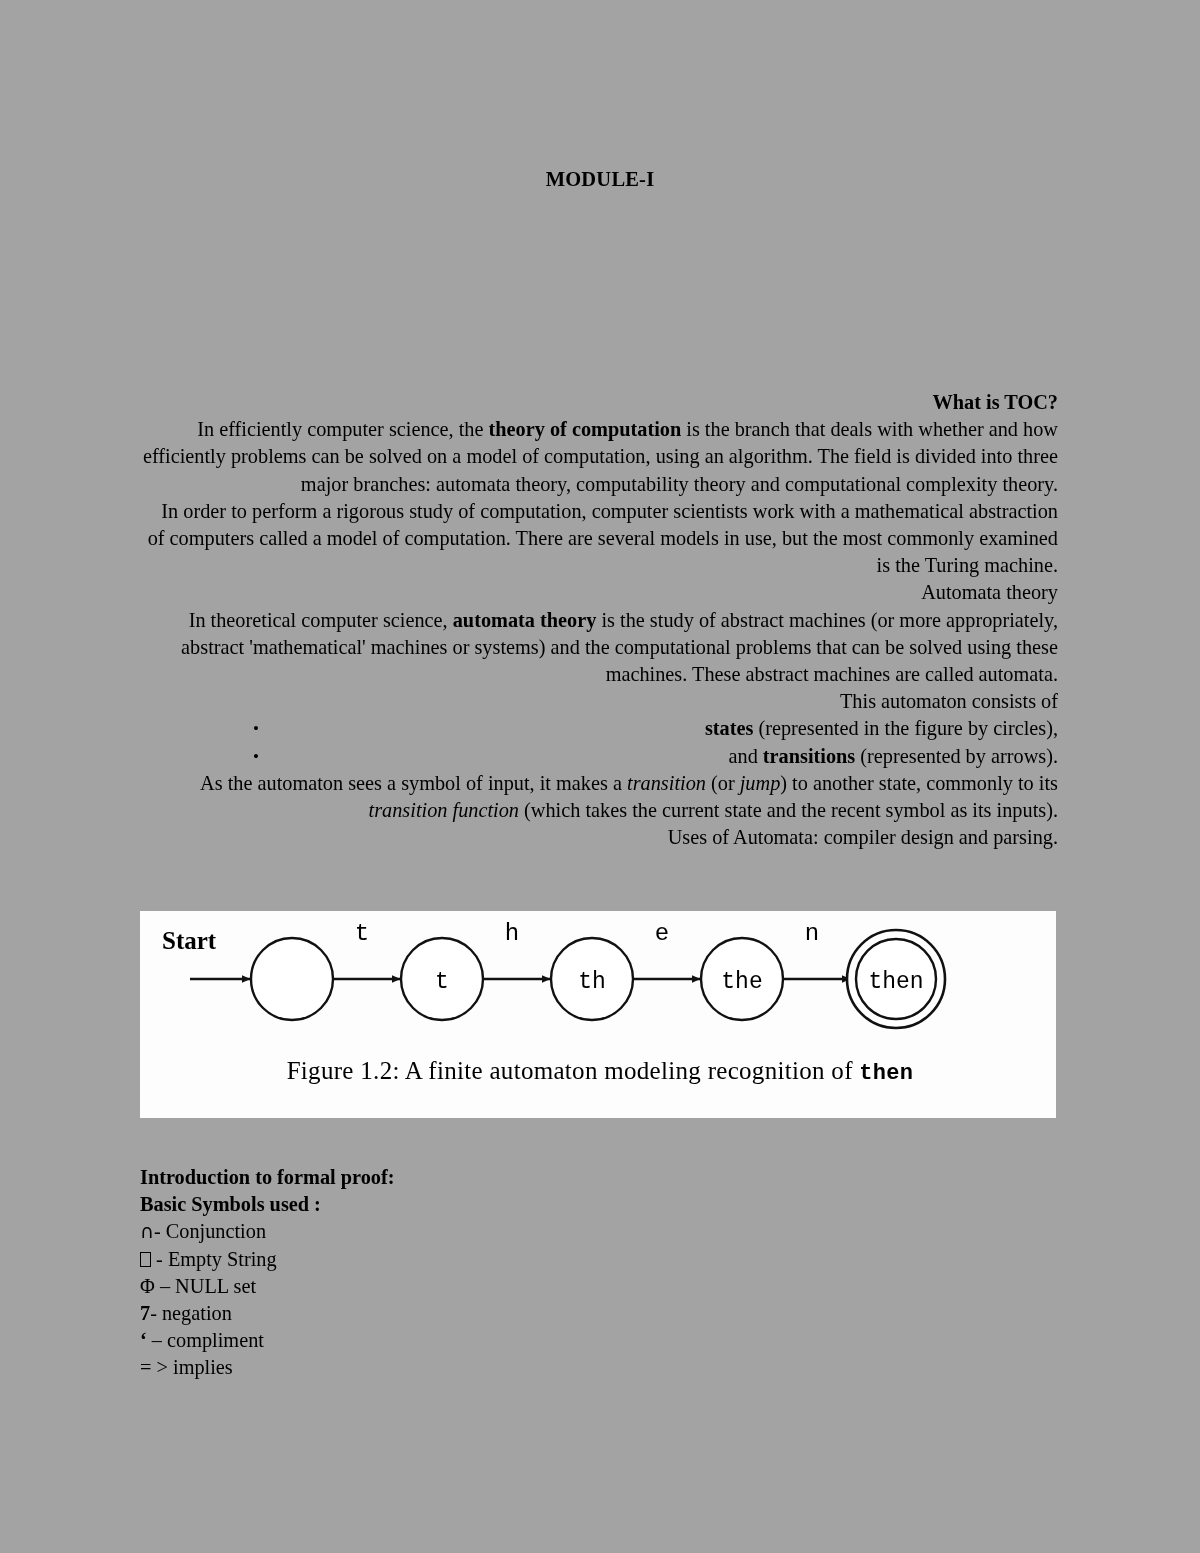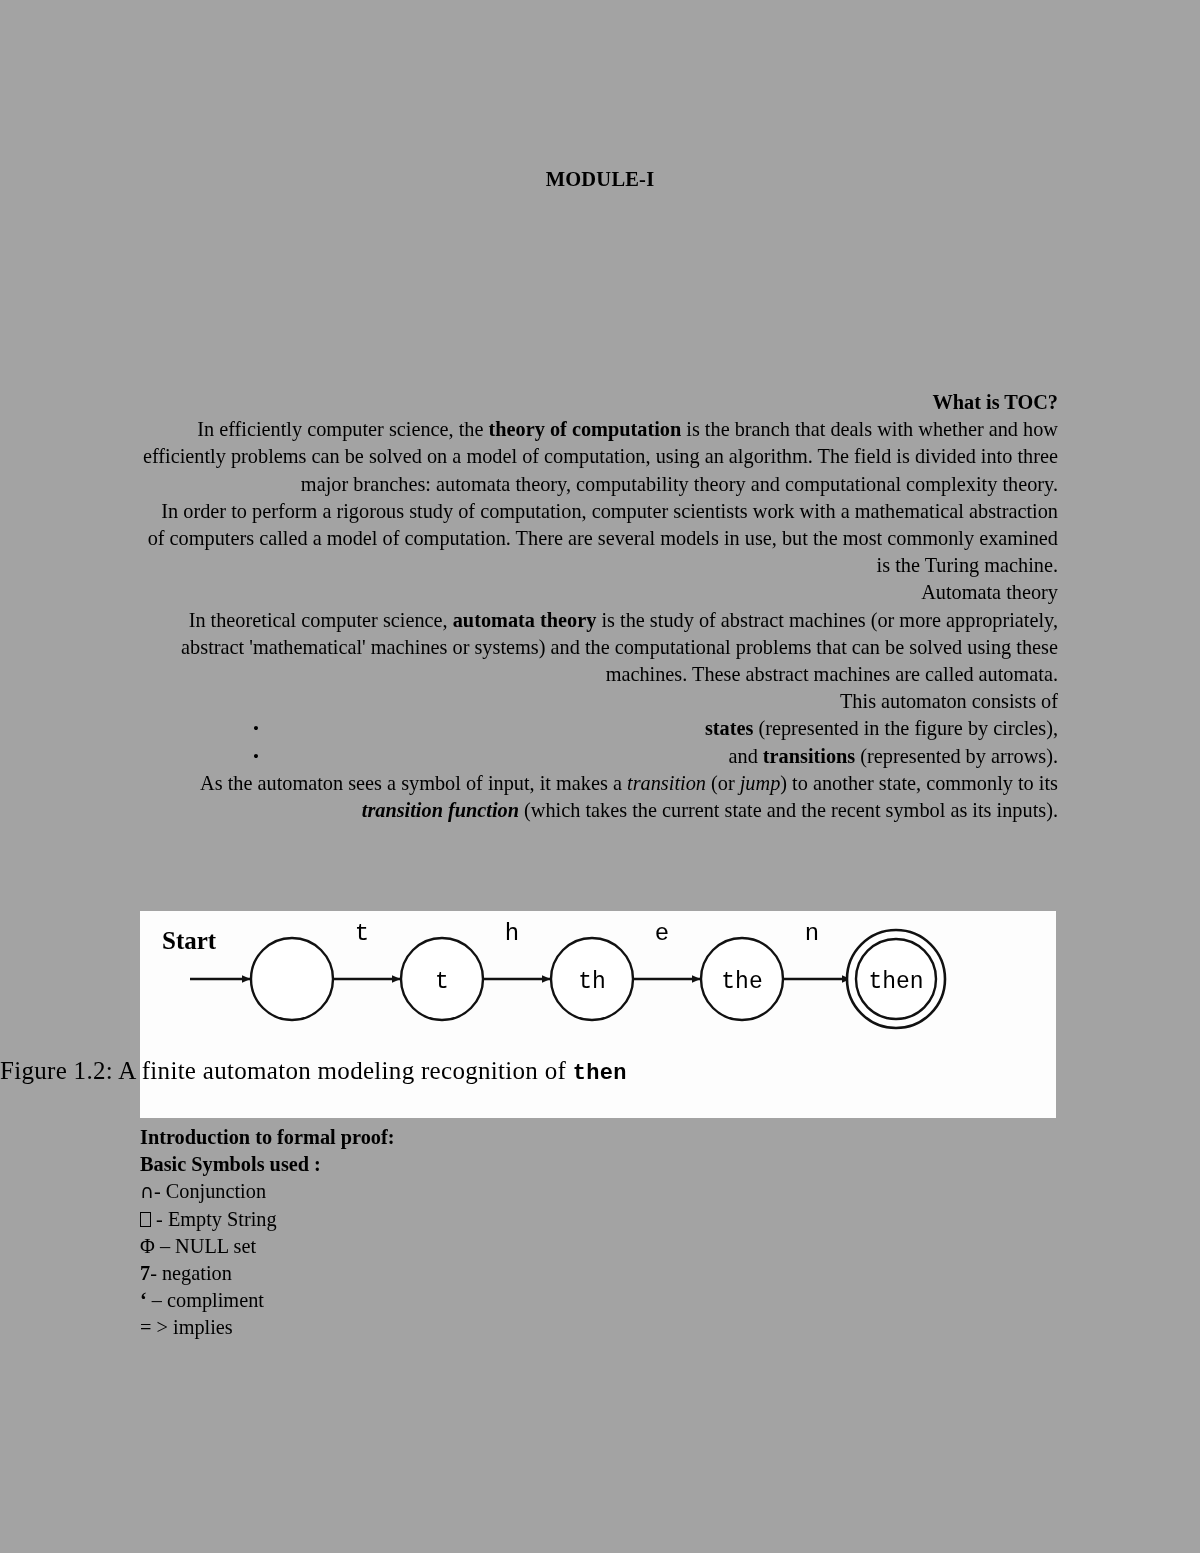--- a/index.html
+++ b/index.html
@@ -45,21 +45,21 @@
     line-height: 27.2px;
     text-align: right;
   }
   .body-block p {
     margin: 0;
     padding: 0;
   }
 
   b, .b { font-weight: bold; }
   i, .i { }
-  .bi { font-weight: bold; font-style: italic; }
+  .bi { font-weight: normal; font-style: italic; }
 
   
   .bullets {
     margin: 0;
     padding: 0;
     list-style: none;
   }
   .bullets li {
     position: relative;
     padding-left: 142px;
@@ -86,35 +86,36 @@
     position: absolute;
     left: 0;
     top: 0;
     display: block;
   }
   .fig-caption {
     position: absolute;
     left: 0;
     top: 1057px;
     width: 1200px;
+    text-align: center;
     font-size: 25px;
     font-family: "Liberation Serif", "DejaVu Serif", serif;
     letter-spacing: 0.3px;
   }
   .fig-caption .mono-b {
     font-family: "Liberation Mono", "DejaVu Sans Mono", monospace;
     font-weight: bold;
     font-size: 22px;
   }
 
   
   .symbols-block {
     position: absolute;
     left: 140px;
-    top: 1124px;
+    top: 1164px;
     width: 700px;
     font-size: 20.3px;
     line-height: 27.2px;
   }
   .symbols-block p { margin: 0; padding: 0; }
   .sym-head { font-weight: bold; }
   .sym-glyph-sans {
     font-family: "DejaVu Sans", sans-serif;
     font-size: 19px;
   }
@@ -154,20 +155,21 @@
       <li>
         <span class="dot">•</span><b>states</b><span> (represented in the figure by circles),</span>
       </li>
       <li>
         <span class="dot">•</span><span>and </span><b>transitions</b><span> (represented by arrows).</span>
       </li>
     </ul>
 
     <p><span> As the automaton sees a symbol of input, it makes a </span><i>transition</i><span> (or </span><i>jump</i><span>) to another state, commonly to its </span><span class="bi">transition function</span><span> (which takes the current state and the recent symbol as its inputs).</span></p>
 
+    <p>Uses of Automata: compiler design and parsing.</p>
 
   </div>
 
   <div class="figure-wrap">
     <svg class="figure-svg" width="916" height="207" viewBox="0 0 916 207">
       <defs>
         <marker id="arrowhead" markerWidth="9" markerHeight="8" refX="8.5" refY="4" orient="auto" markerUnits="userSpaceOnUse">
           <path d="M0,0 L9,4 L0,8 Z" fill="#111111"></path>
         </marker>
       </defs>

